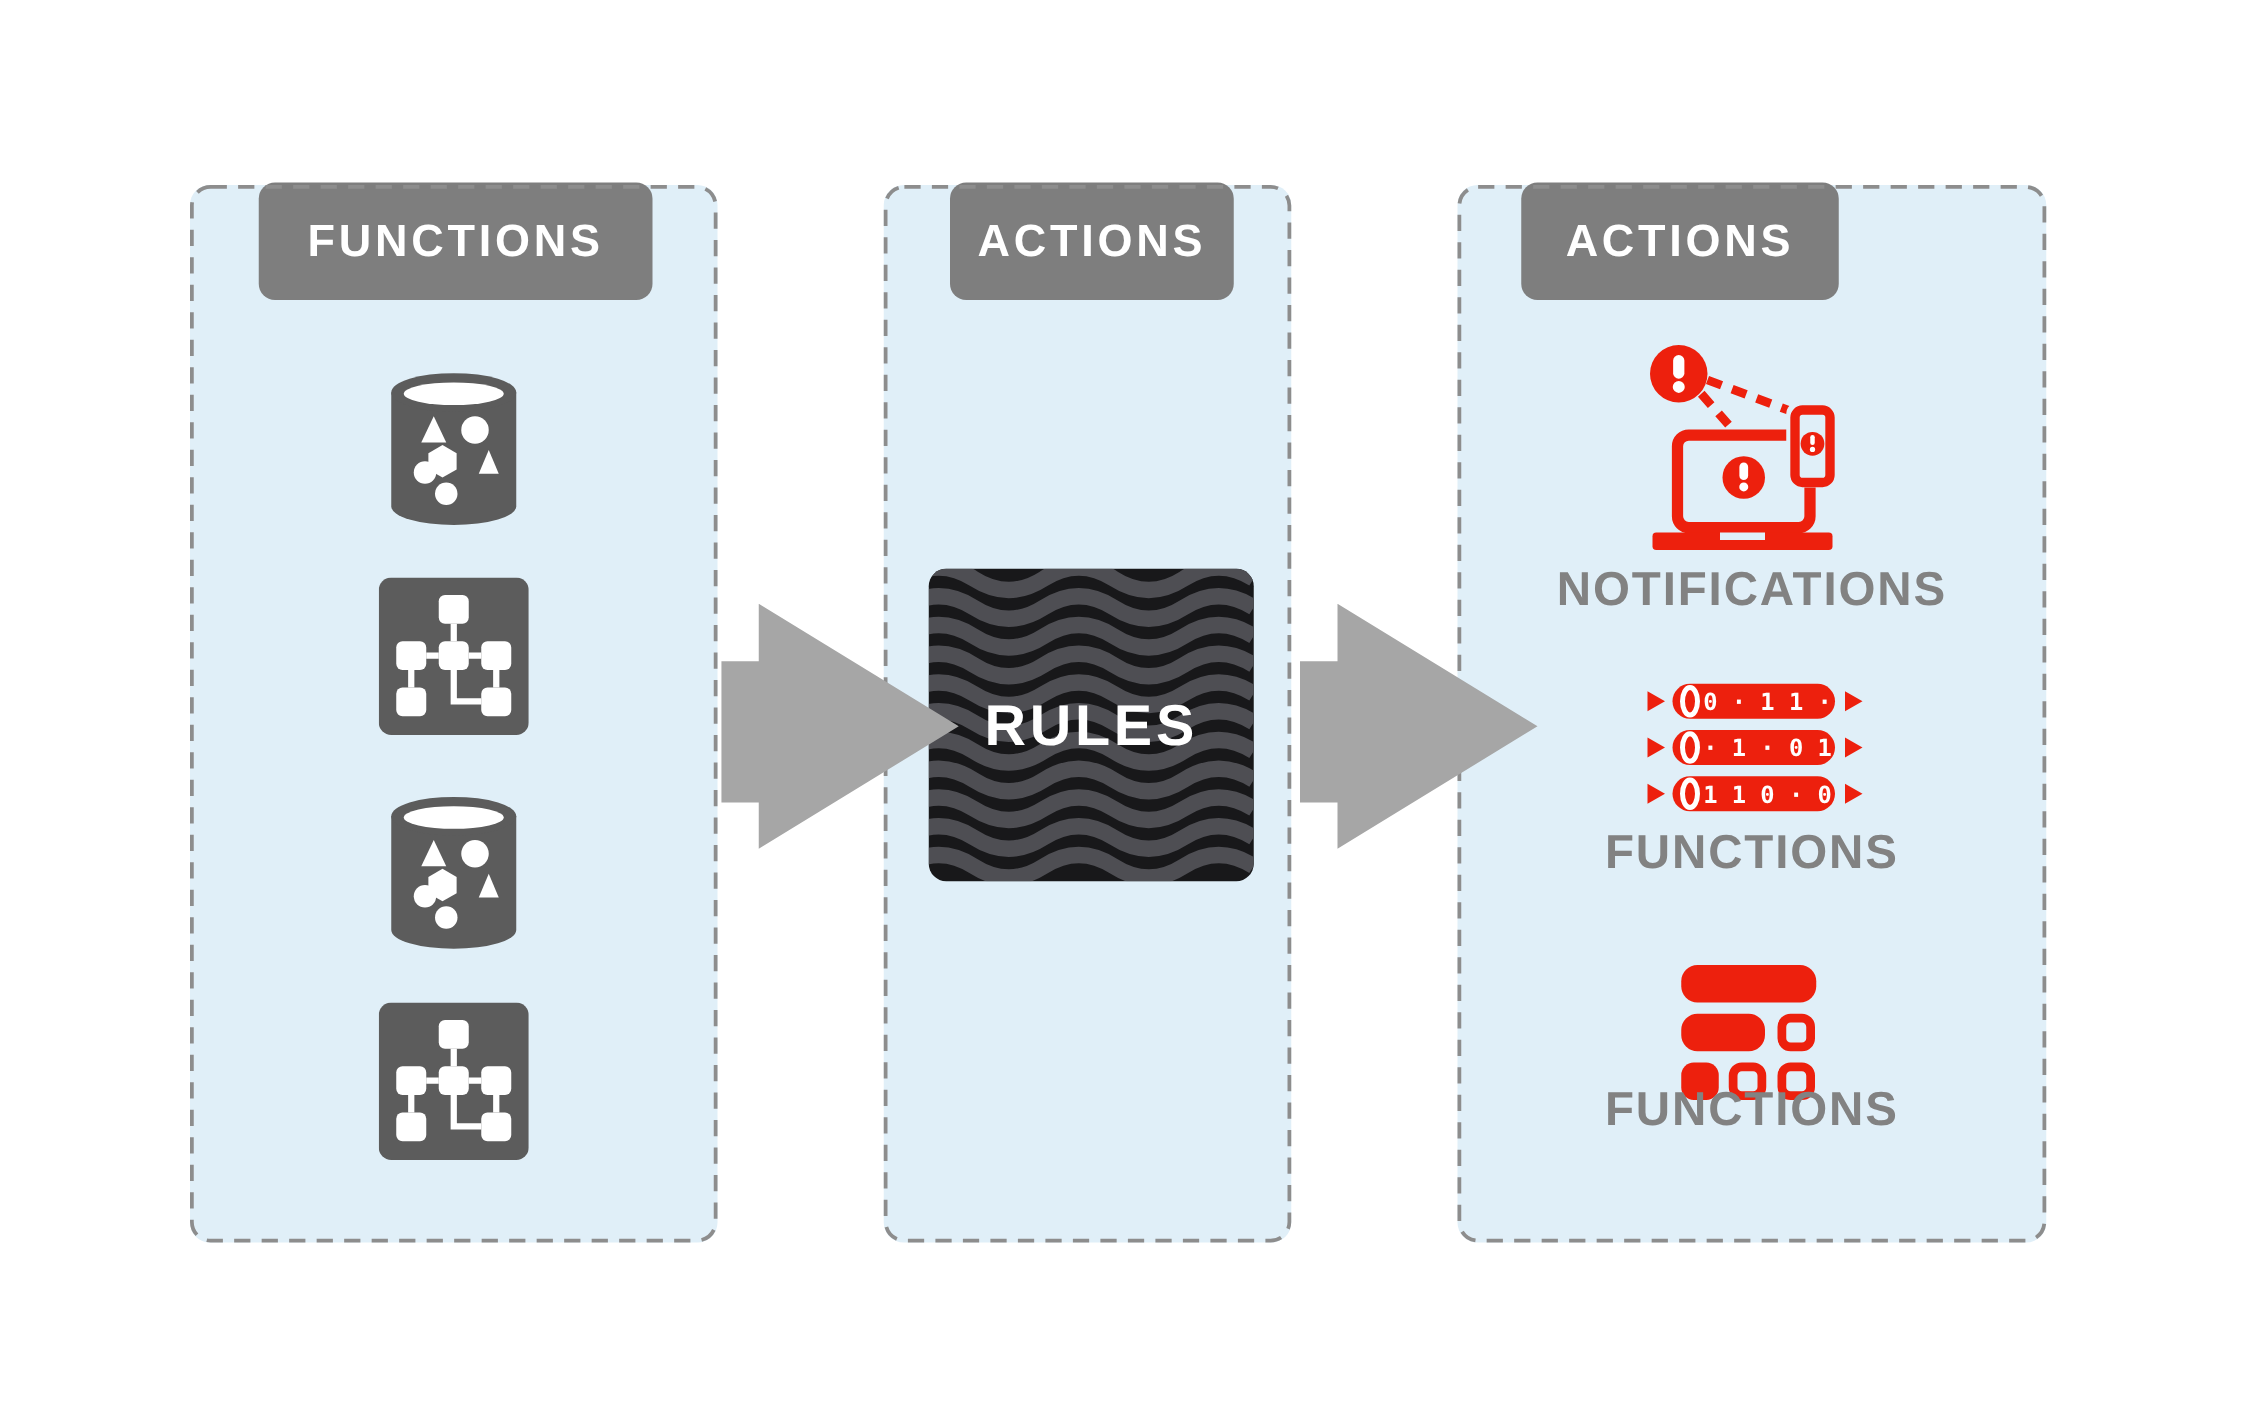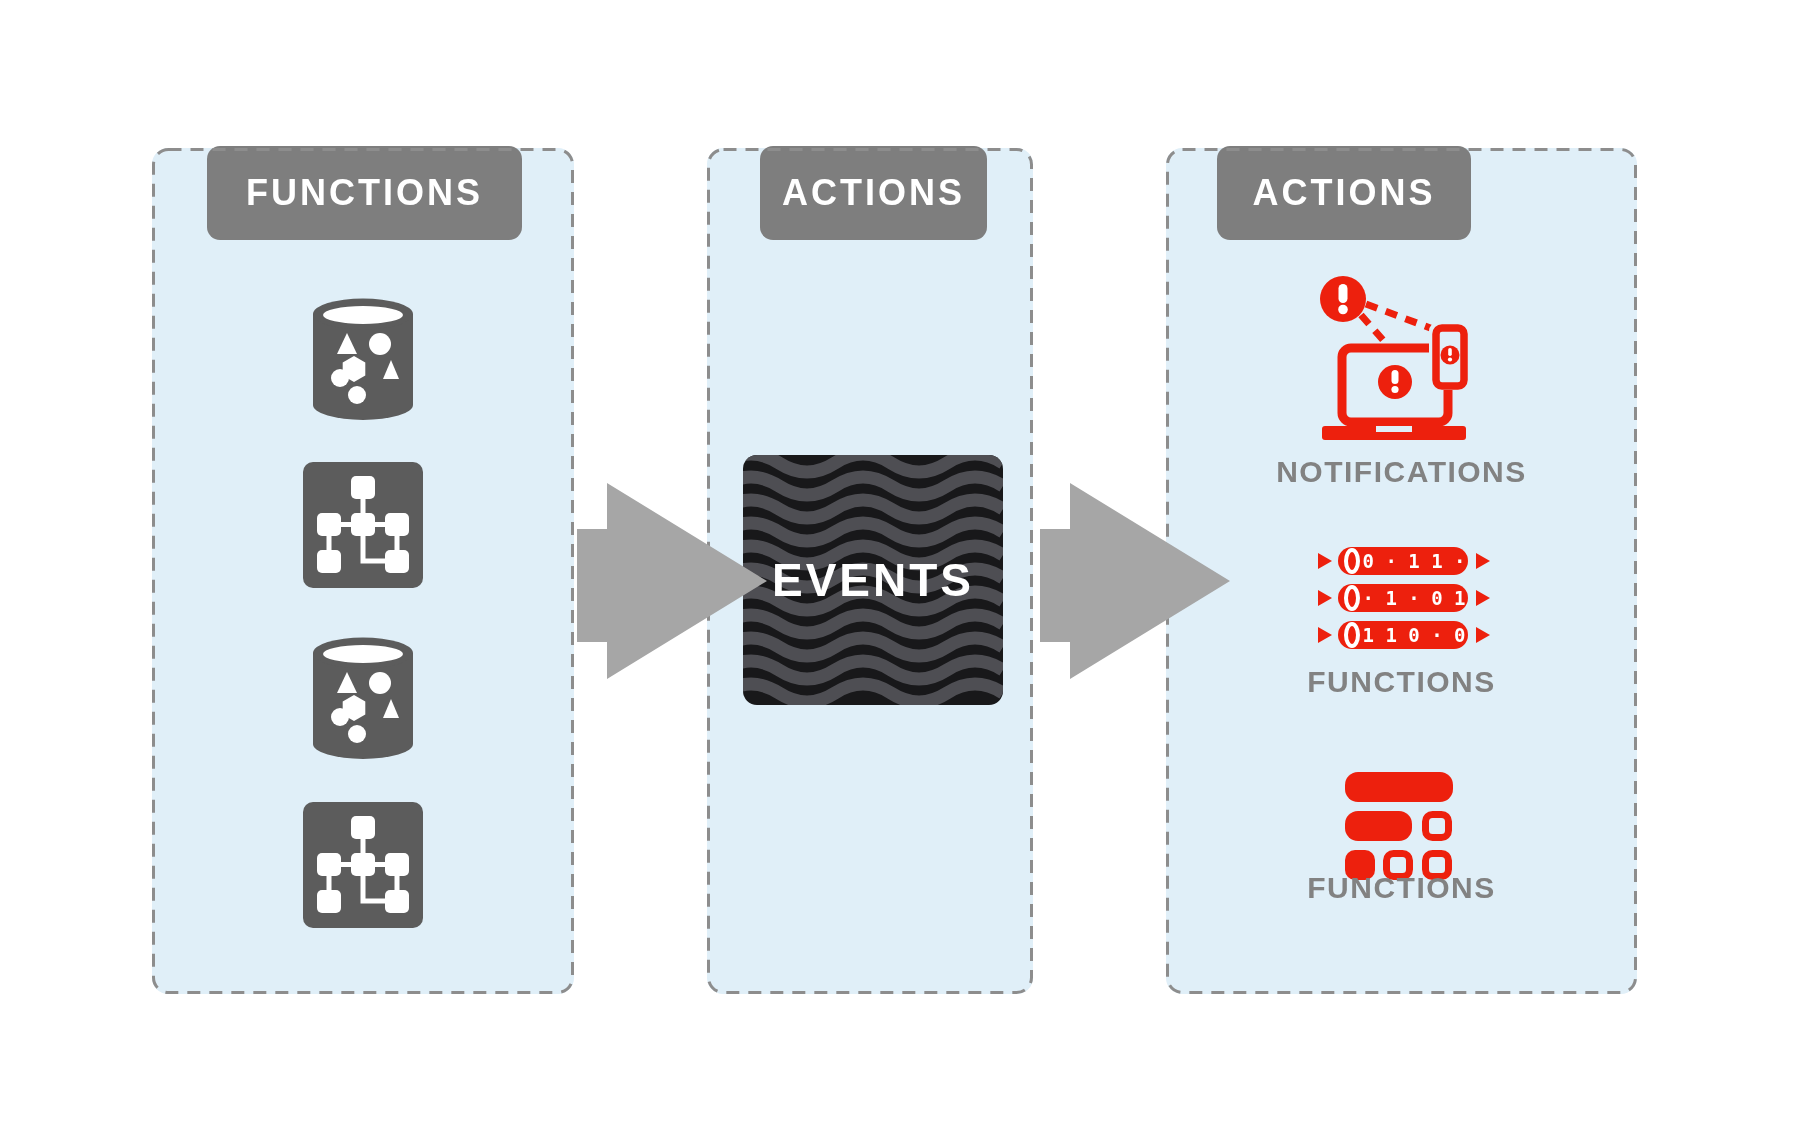--- a/index.html
+++ b/index.html
@@ -33,21 +33,21 @@
   .wave-ln{stroke:var(--rules-wave);stroke-width:13;fill:none;}
   .rules-label{position:absolute;inset:0;display:flex;align-items:center;justify-content:center;
                color:#ffffff;font-size:46px;font-weight:bold;letter-spacing:3px;}
 
   
   .act-icon{position:absolute;z-index:1;}
   .f-red{fill:var(--accent-red);}
   .s-red{stroke:var(--accent-red);fill:none;}
   .f-bg{fill:var(--panel-bg);}
   .alabel{position:absolute;left:0;width:100%;height:40px;line-height:40px;text-align:center;
-          font-size:30px;font-weight:bold;letter-spacing:1.5px;color:var(--label-gray);z-index:1;}
+          font-size:38px;font-weight:bold;letter-spacing:1.5px;color:var(--label-gray);z-index:1;}
   .stream-digits{font-family:"DejaVu Sans Mono",monospace;font-weight:bold;font-size:19px;fill:#ffffff;}
 </style>
 </head>
 <body>
 
 <div class="canvas">
 
   <section class="panel" style="left:152px;width:422px;">
     <svg class="pborder">
         <rect></rect>
@@ -125,21 +125,21 @@
           <use href="#wave" y="54"></use>
         <use href="#wave" y="77"></use>
           <use href="#wave" y="100"></use>
           <use href="#wave" y="123"></use>
         <use href="#wave" y="146"></use>
           <use href="#wave" y="169"></use>
           <use href="#wave" y="192"></use>
         <use href="#wave" y="215"></use>
           <use href="#wave" y="238"></use>
       </svg>
-      <span class="rules-label">EVENTS</span>
+      <span class="rules-label">RULES</span>
     </div>
   </section>
 
   <svg class="arrow" style="left:1040px;top:483px;" width="192" height="197" viewBox="0 0 192 197">
     <polygon points="0,46 30,46 30,0 190,98 30,196 30,159 0,159"></polygon>
   </svg>
 
   <section class="panel" style="left:1166px;width:471px;">
     <svg class="pborder">
         <rect></rect>

